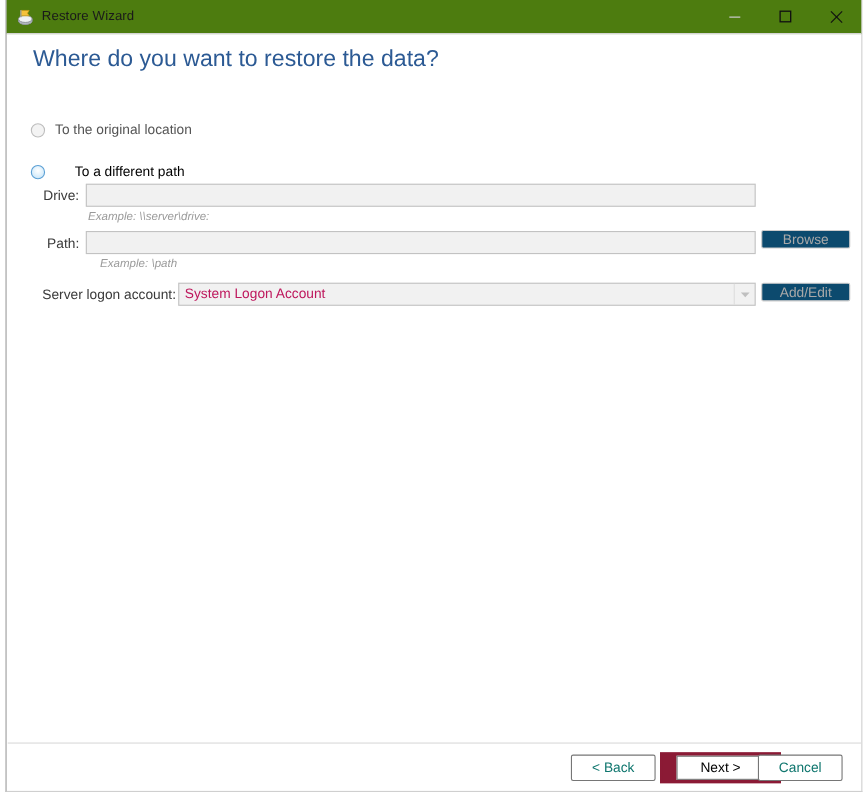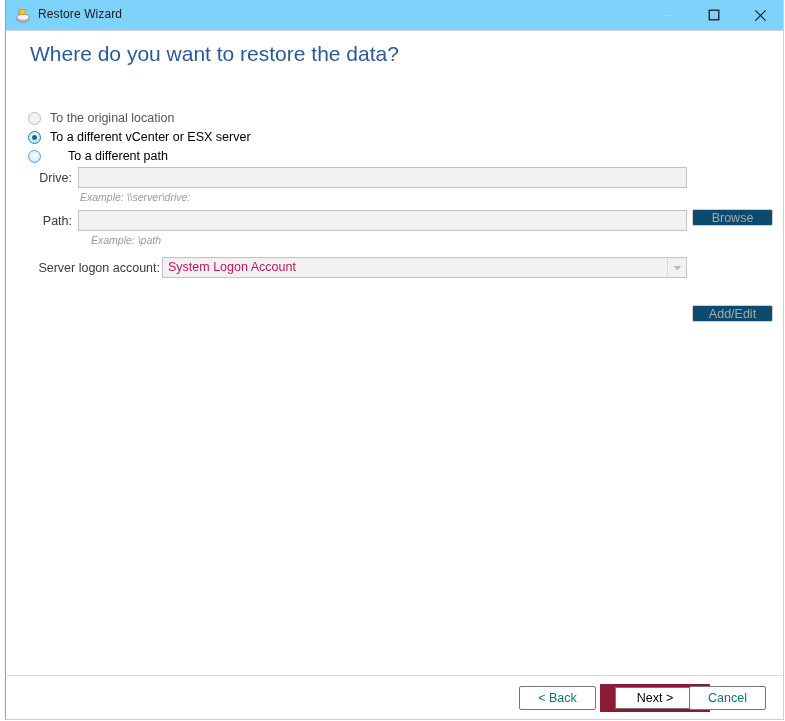--- a/index.html
+++ b/index.html
@@ -29,21 +29,21 @@
     box-sizing: border-box;
   }
 
   
   #titlebar {
     position: absolute;
     left: 0;
     top: 0;
     width: 100%;
     height: 31px;
-    background: #7dd3fc;
+    background: #4d7c0f;
     border-bottom: 1px solid #d4d4d4;
     box-sizing: border-box;
   }
   #app-icon {
     position: absolute;
     left: 9px;
     top: 8px;
     width: 16px;
     height: 16px;
   }
@@ -206,21 +206,21 @@
     border: 1px solid #cccccc;
     border-radius: 2px;
     box-sizing: border-box;
     font-size: 12.5px;
     color: #a8a8a8;
     display: flex;
     align-items: center;
     justify-content: center;
   }
   #btn-browse  { left: 686px; top: 209px; width: 81px; }
-  #btn-addedit { left: 686px; top: 257px; width: 81px; margin-top: 48px; }
+  #btn-addedit { left: 686px; top: 257px; width: 81px; }
 
   
   #footer-sep {
     position: absolute;
     left: 1px;
     top: 675px;
     width: 776px;
     height: 1px;
     background: #dadada;
   }
@@ -309,24 +309,20 @@
     </div>
   </div>
 
   <div id="heading">Where do you want to restore the data?</div>
 
   <div class="radio-row" id="radio-original">
     <span class="radio-mark disabled"></span>
     <span class="radio-label dim">To the original location</span>
   </div>
 
-  <div class="radio-row" id="radio-vcenter">
-    <span class="radio-mark checked"></span>
-    <span class="radio-label">To a different vCenter or ESX server</span>
-  </div>
 
   <div class="radio-row" id="radio-path">
     <span class="radio-mark enabled"></span>
     <span class="radio-label">To a different path</span>
   </div>
 
   <div class="field-label" id="label-drive">Drive:</div>
   <div class="txt-input" id="input-drive" title=""></div>
   <div class="hint" id="hint-drive">Example: \\server\drive:</div>
 

